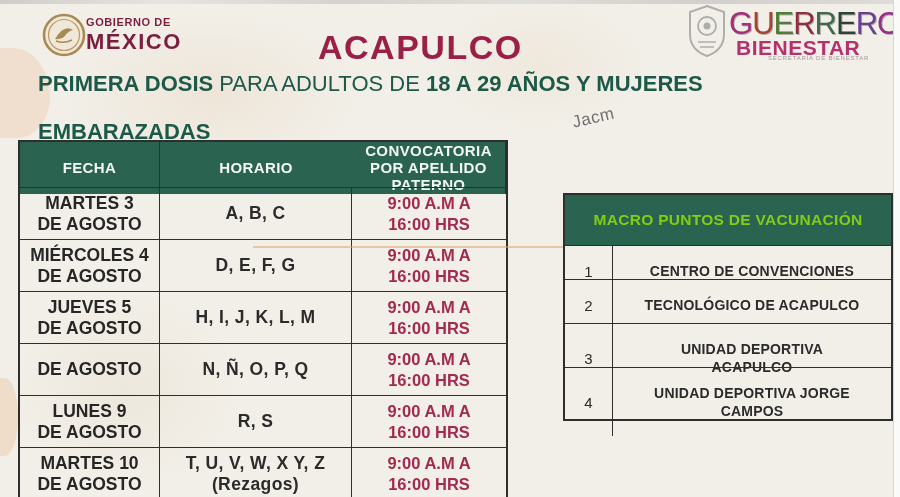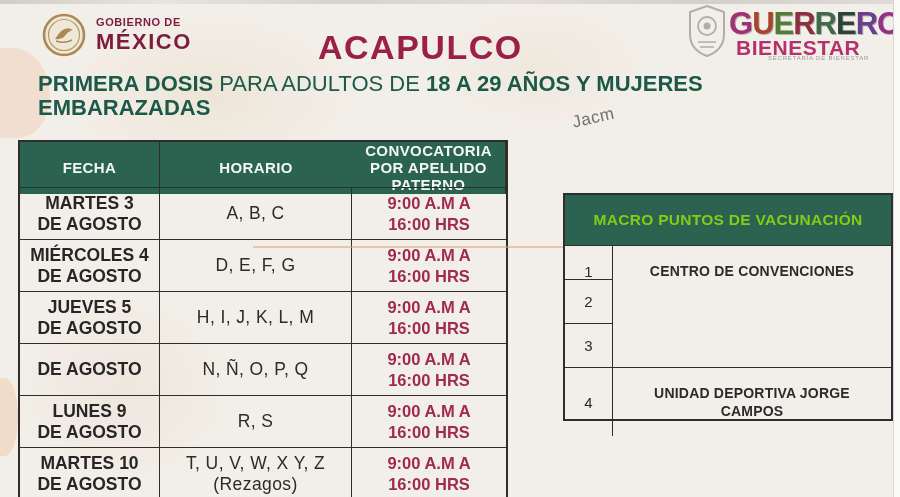--- a/index.html
+++ b/index.html
@@ -15,50 +15,50 @@
   .right-strip{position:absolute;top:0;right:0;width:7px;height:100%;background:#fafaf8;border-left:1px solid #d8d6d2;}
   
   .blob{position:absolute;pointer-events:none;}
   .blob1{left:60px;top:10px;width:300px;height:170px;background:radial-gradient(ellipse at center,rgba(214,168,118,.14),rgba(214,168,118,0) 70%);}
   .blob2{left:430px;top:0;width:220px;height:130px;background:radial-gradient(ellipse at center,rgba(214,168,118,.10),rgba(214,168,118,0) 70%);}
   .blob3{left:-20px;top:48px;width:70px;height:90px;background:rgba(231,166,112,.22);border-radius:0 70% 60% 0;}
   .blob4{left:-8px;top:378px;width:26px;height:78px;background:rgba(231,166,112,.25);border-radius:0 60% 60% 0;}
   .blob5{left:10px;top:290px;width:230px;height:200px;background:radial-gradient(ellipse at center,rgba(205,180,140,.13),rgba(205,180,140,0) 70%);}
   .accent-line{position:absolute;left:253px;top:246px;width:630px;height:2px;background:rgba(224,166,110,.55);}
   
-  .gob-logo{position:absolute;left:42px;top:13px;display:flex;align-items:center;gap:10px;}
+  .gob-logo{position:absolute;left:42px;top:13px;display:flex;align-items:center;}
   .gob-seal{width:44px;height:44px;display:block;}
   .gob-text .l1{font-size:11px;font-weight:bold;color:#7c1d3f;letter-spacing:.6px;}
   .gob-text .l2{font-size:22px;font-weight:bold;color:#7c1d3f;letter-spacing:1.5px;margin-top:1px;}
   
   .gro-crest{position:absolute;left:684px;top:4px;width:46px;height:54px;opacity:.85;}
-  .gro-word{position:absolute;left:729px;top:6px;font-size:31px;font-weight:700;letter-spacing:-1px;
+  .gro-word{position:absolute;left:729px;top:6px;font-size:31px;font-weight:400;letter-spacing:-1px;
     text-shadow:1px 1px 0 rgba(40,20,50,.3);}
   .gl0{color:#a03078}.gl1{color:#a8442c}.gl2{color:#4e7e35}.gl3{color:#8e2f3f}
   .gl4{color:#3f6b4a}.gl5{color:#2c4435}.gl6{color:#6a3f8e}.gl7{color:#962f86}
   .gro-bienestar{position:absolute;left:736px;top:36px;font-size:21px;font-weight:800;color:#b5316e;letter-spacing:.5px;}
   .gro-tagline{position:absolute;left:768px;top:55px;font-size:6px;color:#9a9a9a;letter-spacing:.8px;}
   
   .title{position:absolute;left:318px;top:28px;width:252px;text-align:left;
     font-size:34px;font-weight:800;color:#9b2047;letter-spacing:1.5px;}
   .subtitle{position:absolute;left:38px;top:72px;width:830px;color:#1d5948;font-size:22px;line-height:1.08;}
-  .subtitle .b{font-weight:800;}
+  .subtitle .b{font-weight:800;margin-top:24px;}
   .subtitle .r{font-weight:500;}
   .jacm{position:absolute;left:572px;top:108px;font-size:17px;color:#707070;transform:rotate(-13deg);letter-spacing:.5px;}
   
   .schedule{position:absolute;left:18px;top:140px;width:490px;border:2px solid #2e2e2e;}
   .s-row{display:grid;grid-template-columns:140px 192px 154px;}
   .s-head{height:45px;}
   .s-body{height:52px;}
   .s-cell{display:flex;flex-direction:column;align-items:center;justify-content:center;text-align:center;padding:1px 4px;}
   .s-cell.c1,.s-cell.c2{border-right:1.5px solid #2e2e2e;}
   .s-body .s-cell{border-top:1.5px solid #2e2e2e;}
   .s-head .s-cell{background:#2a6350;color:#f2f7f3;font-weight:bold;font-size:15px;line-height:1.12;letter-spacing:.4px;}
   .s-date{font-size:17.5px;font-weight:600;color:#262626;line-height:1.2;}
-  .s-letters{font-size:17.5px;font-weight:400;color:#2b2b2b;letter-spacing:.4px;line-height:1.2;}
+  .s-letters{font-size:17.5px;font-weight:700;color:#2b2b2b;letter-spacing:.4px;line-height:1.2;}
   .s-time{font-size:16.5px;font-weight:700;color:#a22950;line-height:1.25;}
   
   .macro{position:absolute;left:563px;top:193px;width:330px;border:2px solid #2e2e2e;background:#f2efe8;}
   .m-head{height:50px;background:#2a6350;color:#84cc16;display:flex;align-items:center;justify-content:center;
     font-size:15.5px;font-weight:bold;letter-spacing:.3px;text-align:center;padding:0 6px;}
   .m-row{display:grid;grid-template-columns:48px 1fr;}
   .m-row:nth-child(2){height:34px;}
   .m-row:nth-child(3){height:44px;}
   .m-row:nth-child(4){height:44px;}
   .m-row:nth-child(5){height:52px;}
@@ -208,23 +208,25 @@
   <div class="accent-line"></div>
 
   <div class="macro">
     <div class="m-head">MACRO PUNTOS DE VACUNACIÓN</div>
     <div class="m-row">
       <div class="m-cell m-num">1</div>
       <div class="m-cell m-name">CENTRO DE CONVENCIONES</div>
     </div>
     <div class="m-row">
       <div class="m-cell m-num">2</div>
+      <div class="m-cell m-name">TECNOLÓGICO DE ACAPULCO</div>
     </div>
     <div class="m-row">
       <div class="m-cell m-num">3</div>
+      <div class="m-cell m-name">UNIDAD DEPORTIVA ACAPULCO</div>
     </div>
     <div class="m-row">
       <div class="m-cell m-num">4</div>
       <div class="m-cell m-name">UNIDAD DEPORTIVA JORGE CAMPOS</div>
     </div>
   </div>
 
   <div class="right-strip"></div>
 </div>
 

